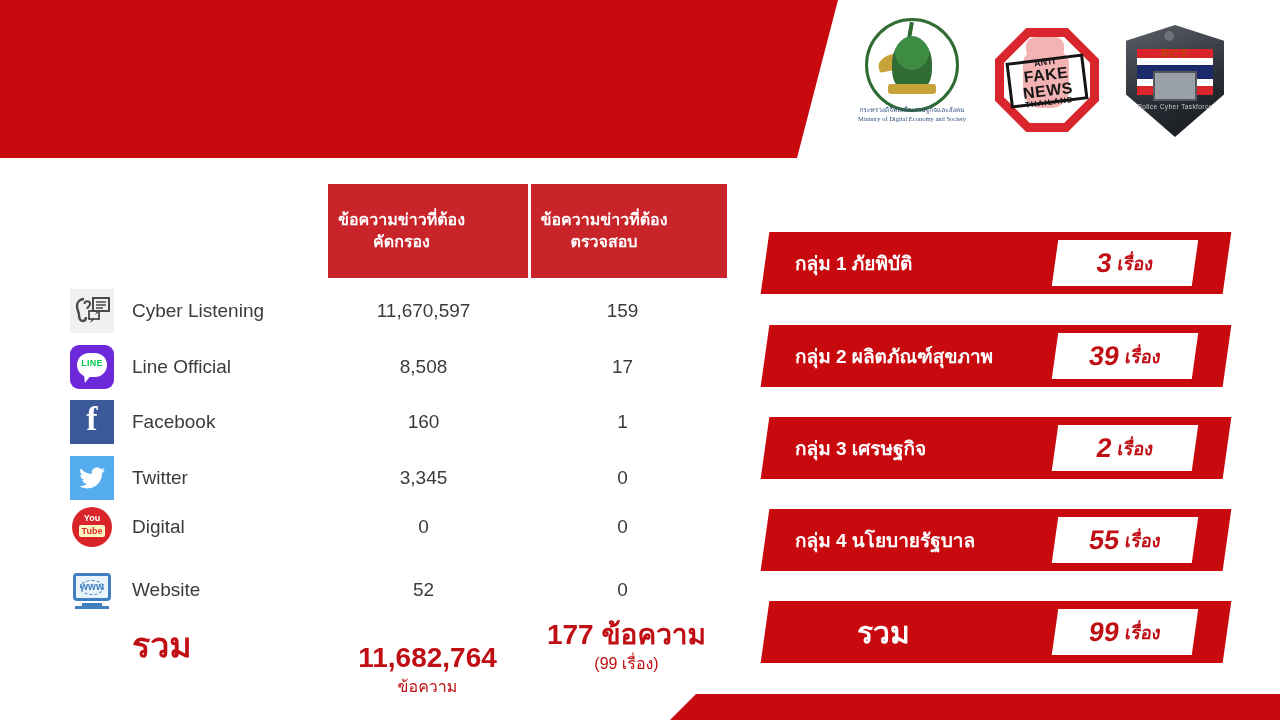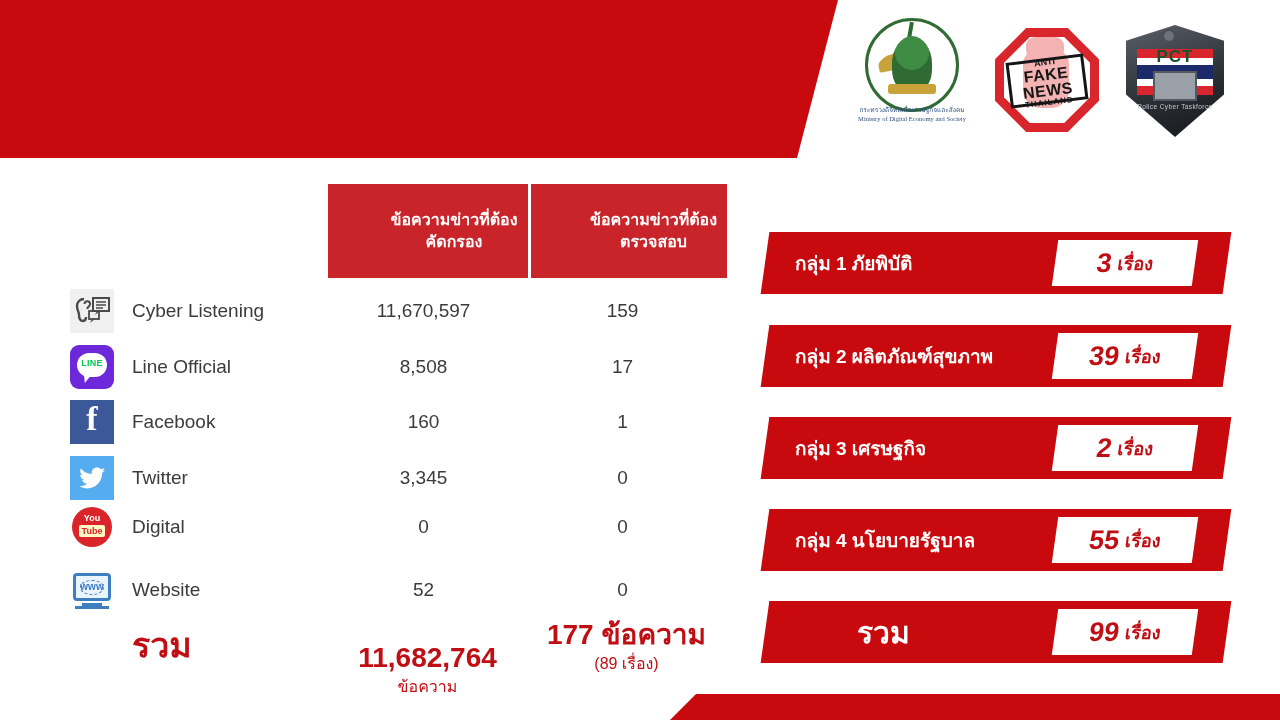--- a/index.html
+++ b/index.html
@@ -107,21 +107,21 @@
   .shield-flag {
     position: absolute; left: 17px; top: 30px; width: 76px; height: 46px;
   }
   .fl-r1 { position:absolute; left:0; top:0; width:100%; height:9px; background:#D8262C; }
   .fl-w1 { position:absolute; left:0; top:9px; width:100%; height:7px; background:#ffffff; }
   .fl-b  { position:absolute; left:0; top:16px; width:100%; height:14px; background:#1B2A6B; }
   .fl-w2 { position:absolute; left:0; top:30px; width:100%; height:7px; background:#ffffff; }
   .fl-r2 { position:absolute; left:0; top:37px; width:100%; height:9px; background:#D8262C; }
   .pct-word {
     position: absolute; left: 18px; top: 28px; width: 74px; text-align: center;
-    font-size: 17px; font-weight: bold; color: #14532d; letter-spacing: 1px;
+    font-size: 12px; font-weight: bold; color: #c2410c; letter-spacing: 1px;
   }
   .pct-chip {
     position: absolute; left: 33px; top: 52px; width: 44px; height: 30px;
     background: #9aa0a8; border: 2px solid #55595f;
   }
   .pct-sub {
     position: absolute; left: 6px; top: 84px; width: 98px; text-align: center;
     font-size: 6.5px; color: #c9ccd1; letter-spacing: .4px;
   }
   .pct-top {
@@ -129,21 +129,21 @@
     border-radius:50%; background:#6c717a; border:2px solid #4a4e55;
   }
 
   
   .tbl-head {
     position: absolute; left: 328px; top: 184px; width: 399px; height: 94px;
     display: flex; z-index: 2;
   }
   .th {
     flex: 1 1 50%; background: #C9242A; color: #fff;
-    display: flex; align-items: center; justify-content: flex-end; text-align: center;
+    display: flex; align-items: center; justify-content: flex-start; text-align: center;
     font-size: 16px; font-weight: bold; line-height: 1.35; padding: 0 10px;
   }
   .th + .th { border-left: 3px solid #ffffff; }
 
   .row {
     position: absolute; left: 66px; width: 662px; height: 46px;
     display: flex; align-items: center;
   }
   .row-icon { width: 52px; display: flex; align-items: center; justify-content: center; }
   .row-label {
@@ -405,21 +405,21 @@
     <div class="row-v2">0</div>
   </div>
 
   <div class="total-label">รวม</div>
   <div class="total-c1">
     <div class="total-big">11,682,764</div>
     <div class="total-sub">ข้อความ</div>
   </div>
   <div class="total-c2">
     <div class="total-big">177 ข้อความ</div>
-    <div class="total-sub">(89 เรื่อง)</div>
+    <div class="total-sub">(99 เรื่อง)</div>
   </div>
 
   <div class="card" style="left:765px; top:232px; width:462px;">
     <div class="card-text">กลุ่ม 1 ภัยพิบัติ</div>
     <div class="card-val" style="left:290px; width:140px;">
       <span class="num">3</span>
       <span class="unit">เรื่อง</span>
     </div>
   </div>
 

